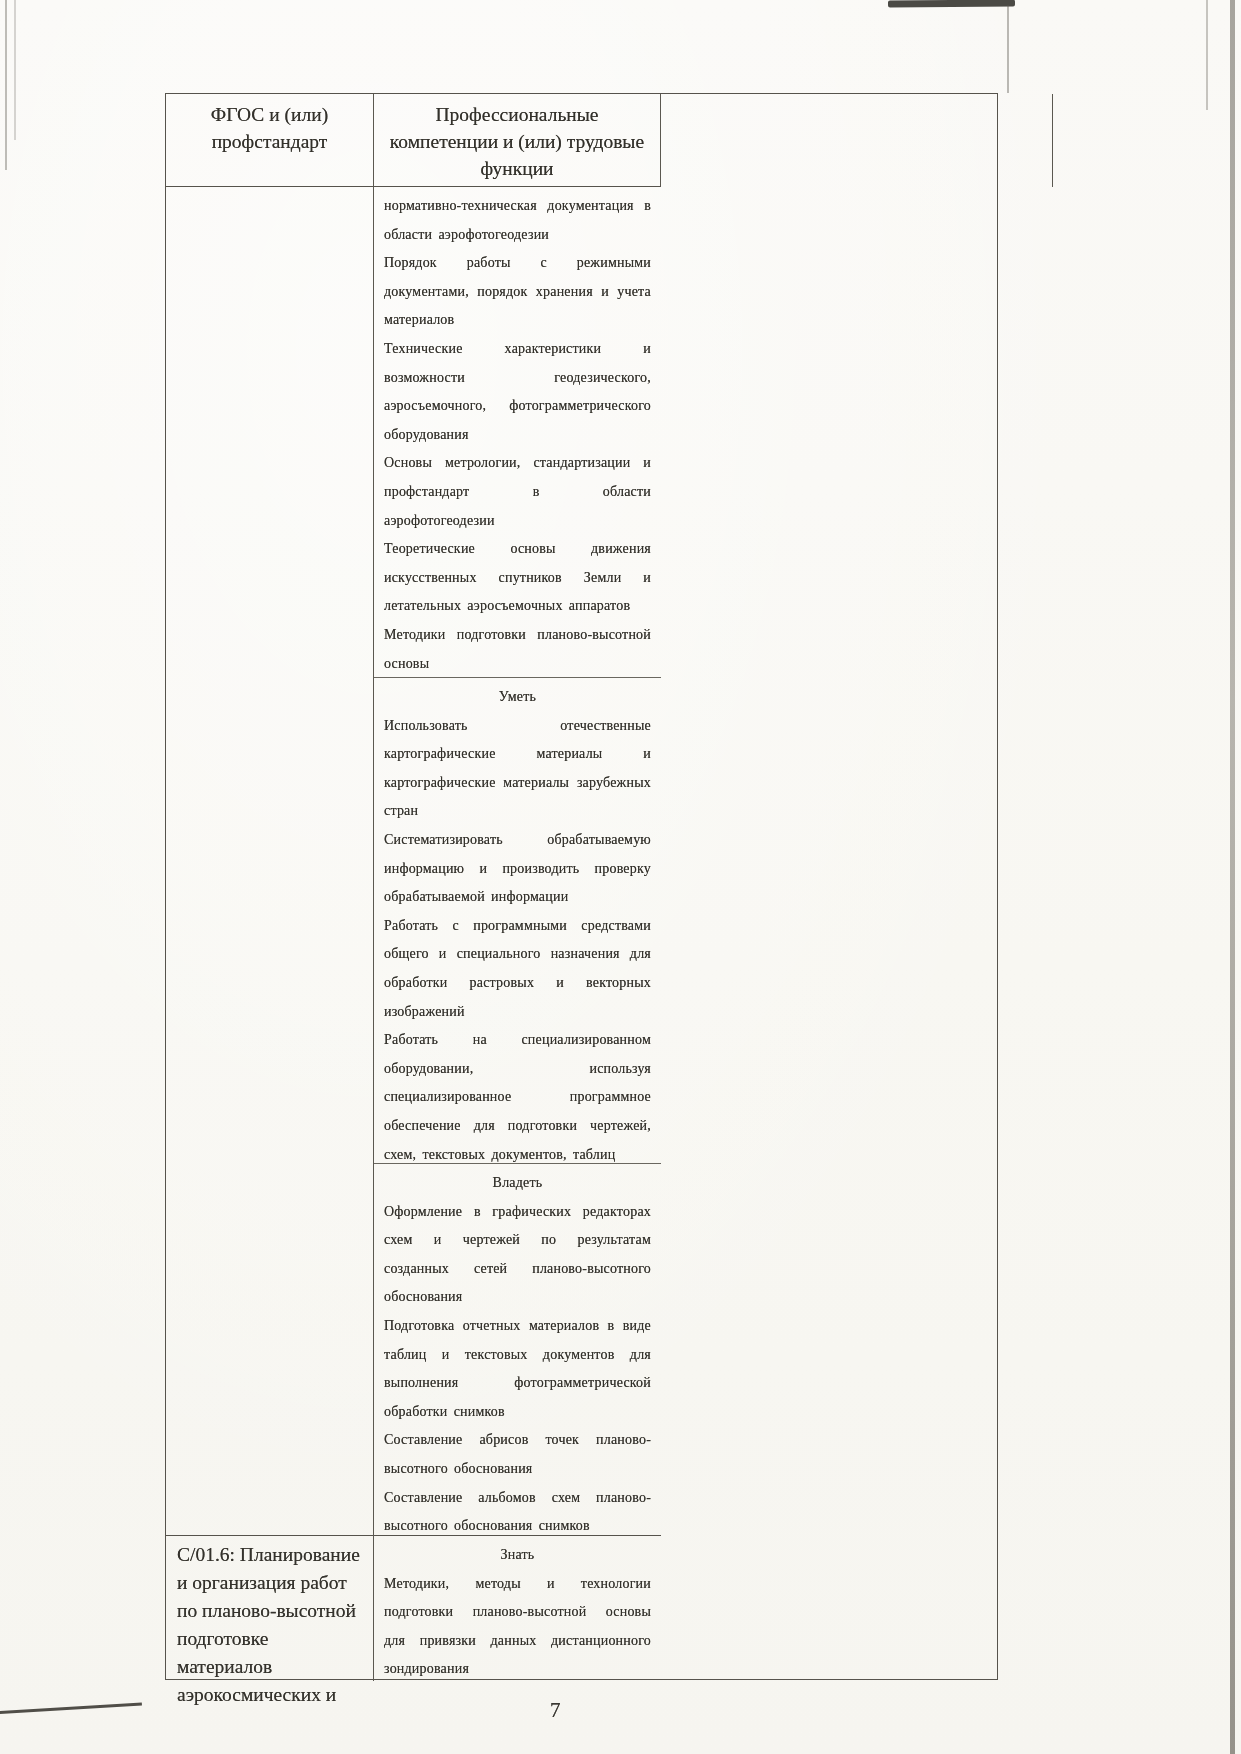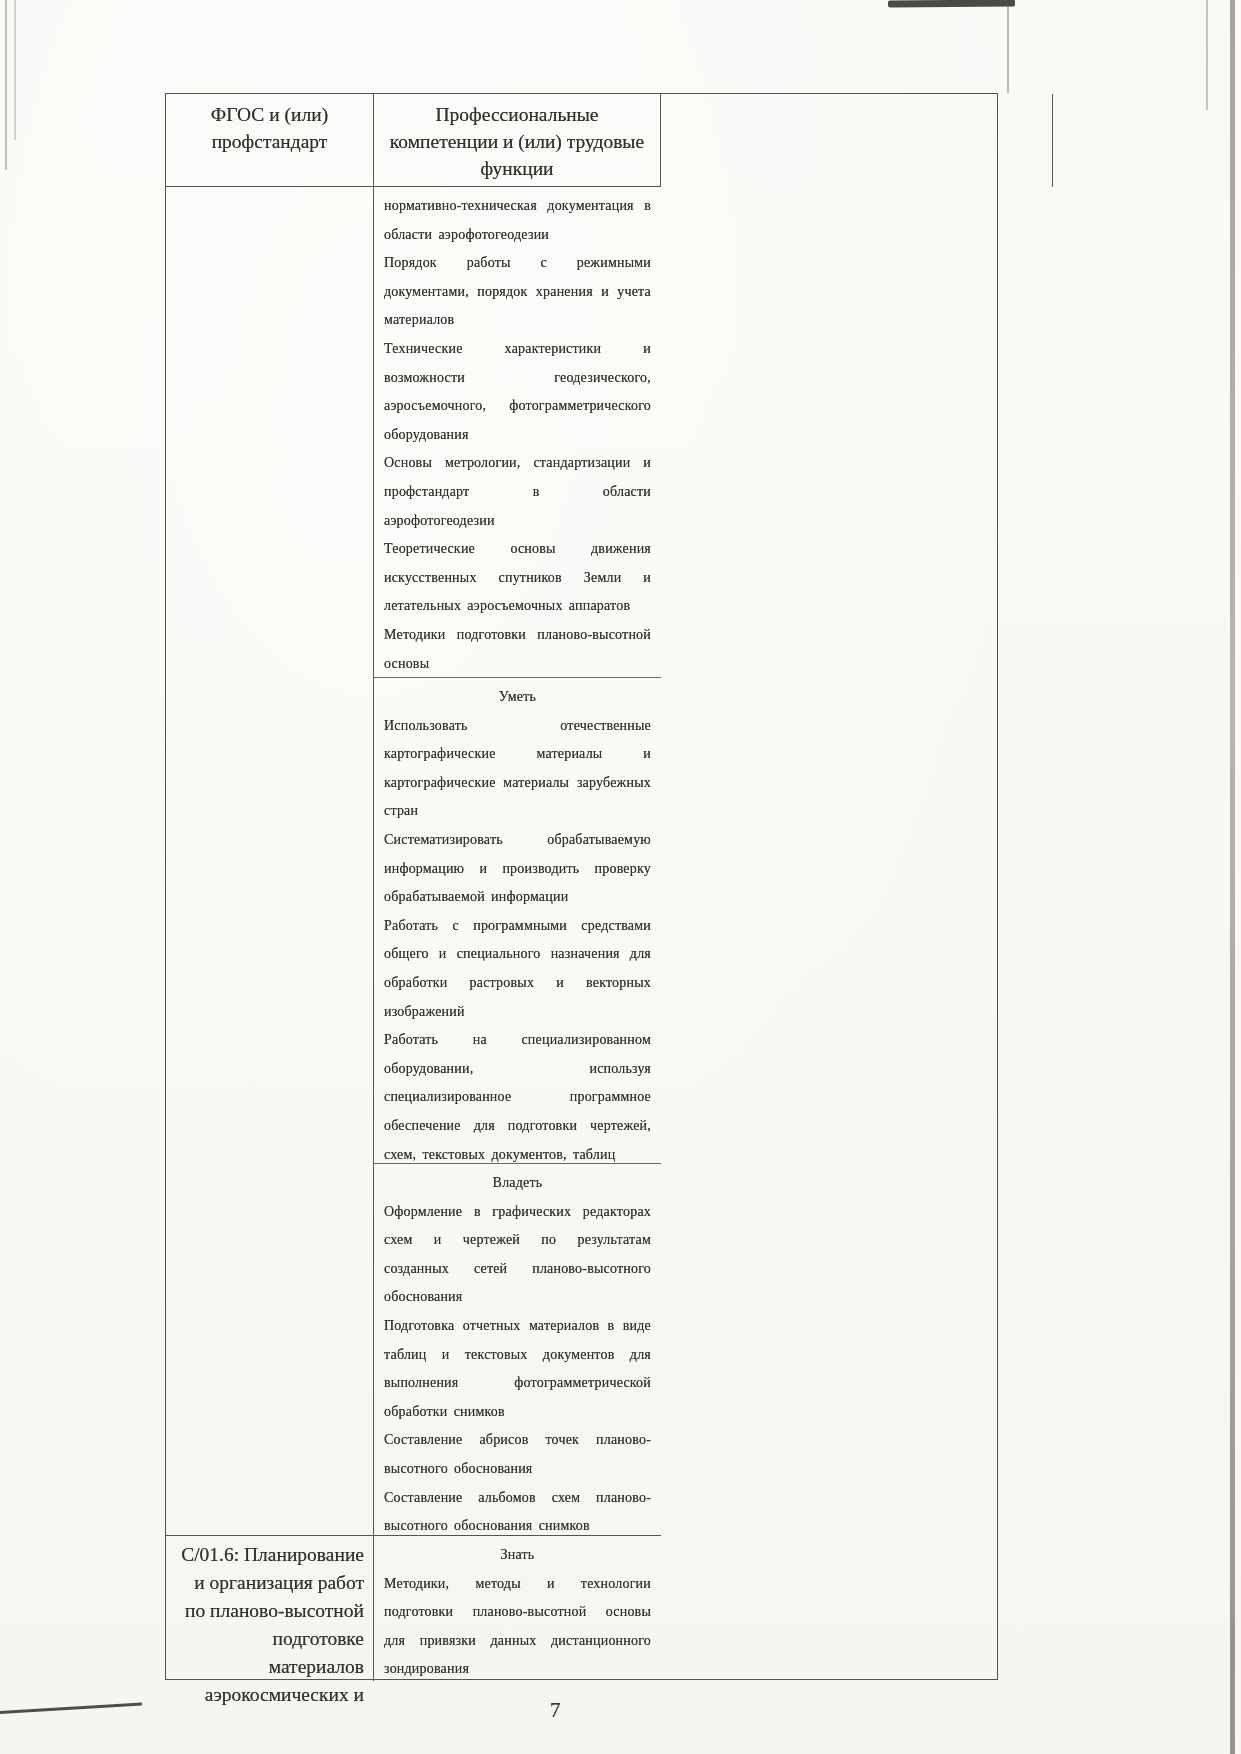--- a/index.html
+++ b/index.html
@@ -41,21 +41,21 @@
     border-bottom: 1.3px solid #56534c;
     text-align: center;
     font-size: 19.5px;
     line-height: 27px;
     padding: 7px 6px 0 6px;
     color: #33312b;
   }
   .col-a, .col-b { border-right: 1.2px solid #5b5850; }
   .body-b { display: flex; flex-direction: column; }
   .b-spacer { height: 1349px; border-bottom: 1.3px solid #56534c; }
-  .b-func { height: 145px; padding: 5px 9px 0 11px; font-size: 19.5px; line-height: 28px; text-align: right; }
+  .b-func { height: 145px; padding: 5px 9px 0 11px; font-size: 19.5px; line-height: 28px; text-align: left; }
   .body-c { display: flex; flex-direction: column; }
   .blk { padding: 5px 10px 0 10px; }
   .blk p { text-align: justify; font-size: 14px; line-height: 28.6px; letter-spacing: 0.2px; word-spacing: 2.5px; }
   .blk p.lbl { text-align: center; }
   .blk-know  { height: 491px; border-bottom: 1.2px solid #6a675f; }
   .blk-able  { height: 486px; border-bottom: 1.2px solid #6a675f; }
   .blk-own   { height: 372px; border-bottom: 1.3px solid #56534c; }
   .blk-know2 { height: 145px; }
   sup.fn { font-size: 12px; line-height: 0; vertical-align: 9px; margin-left: 2px; }
   

